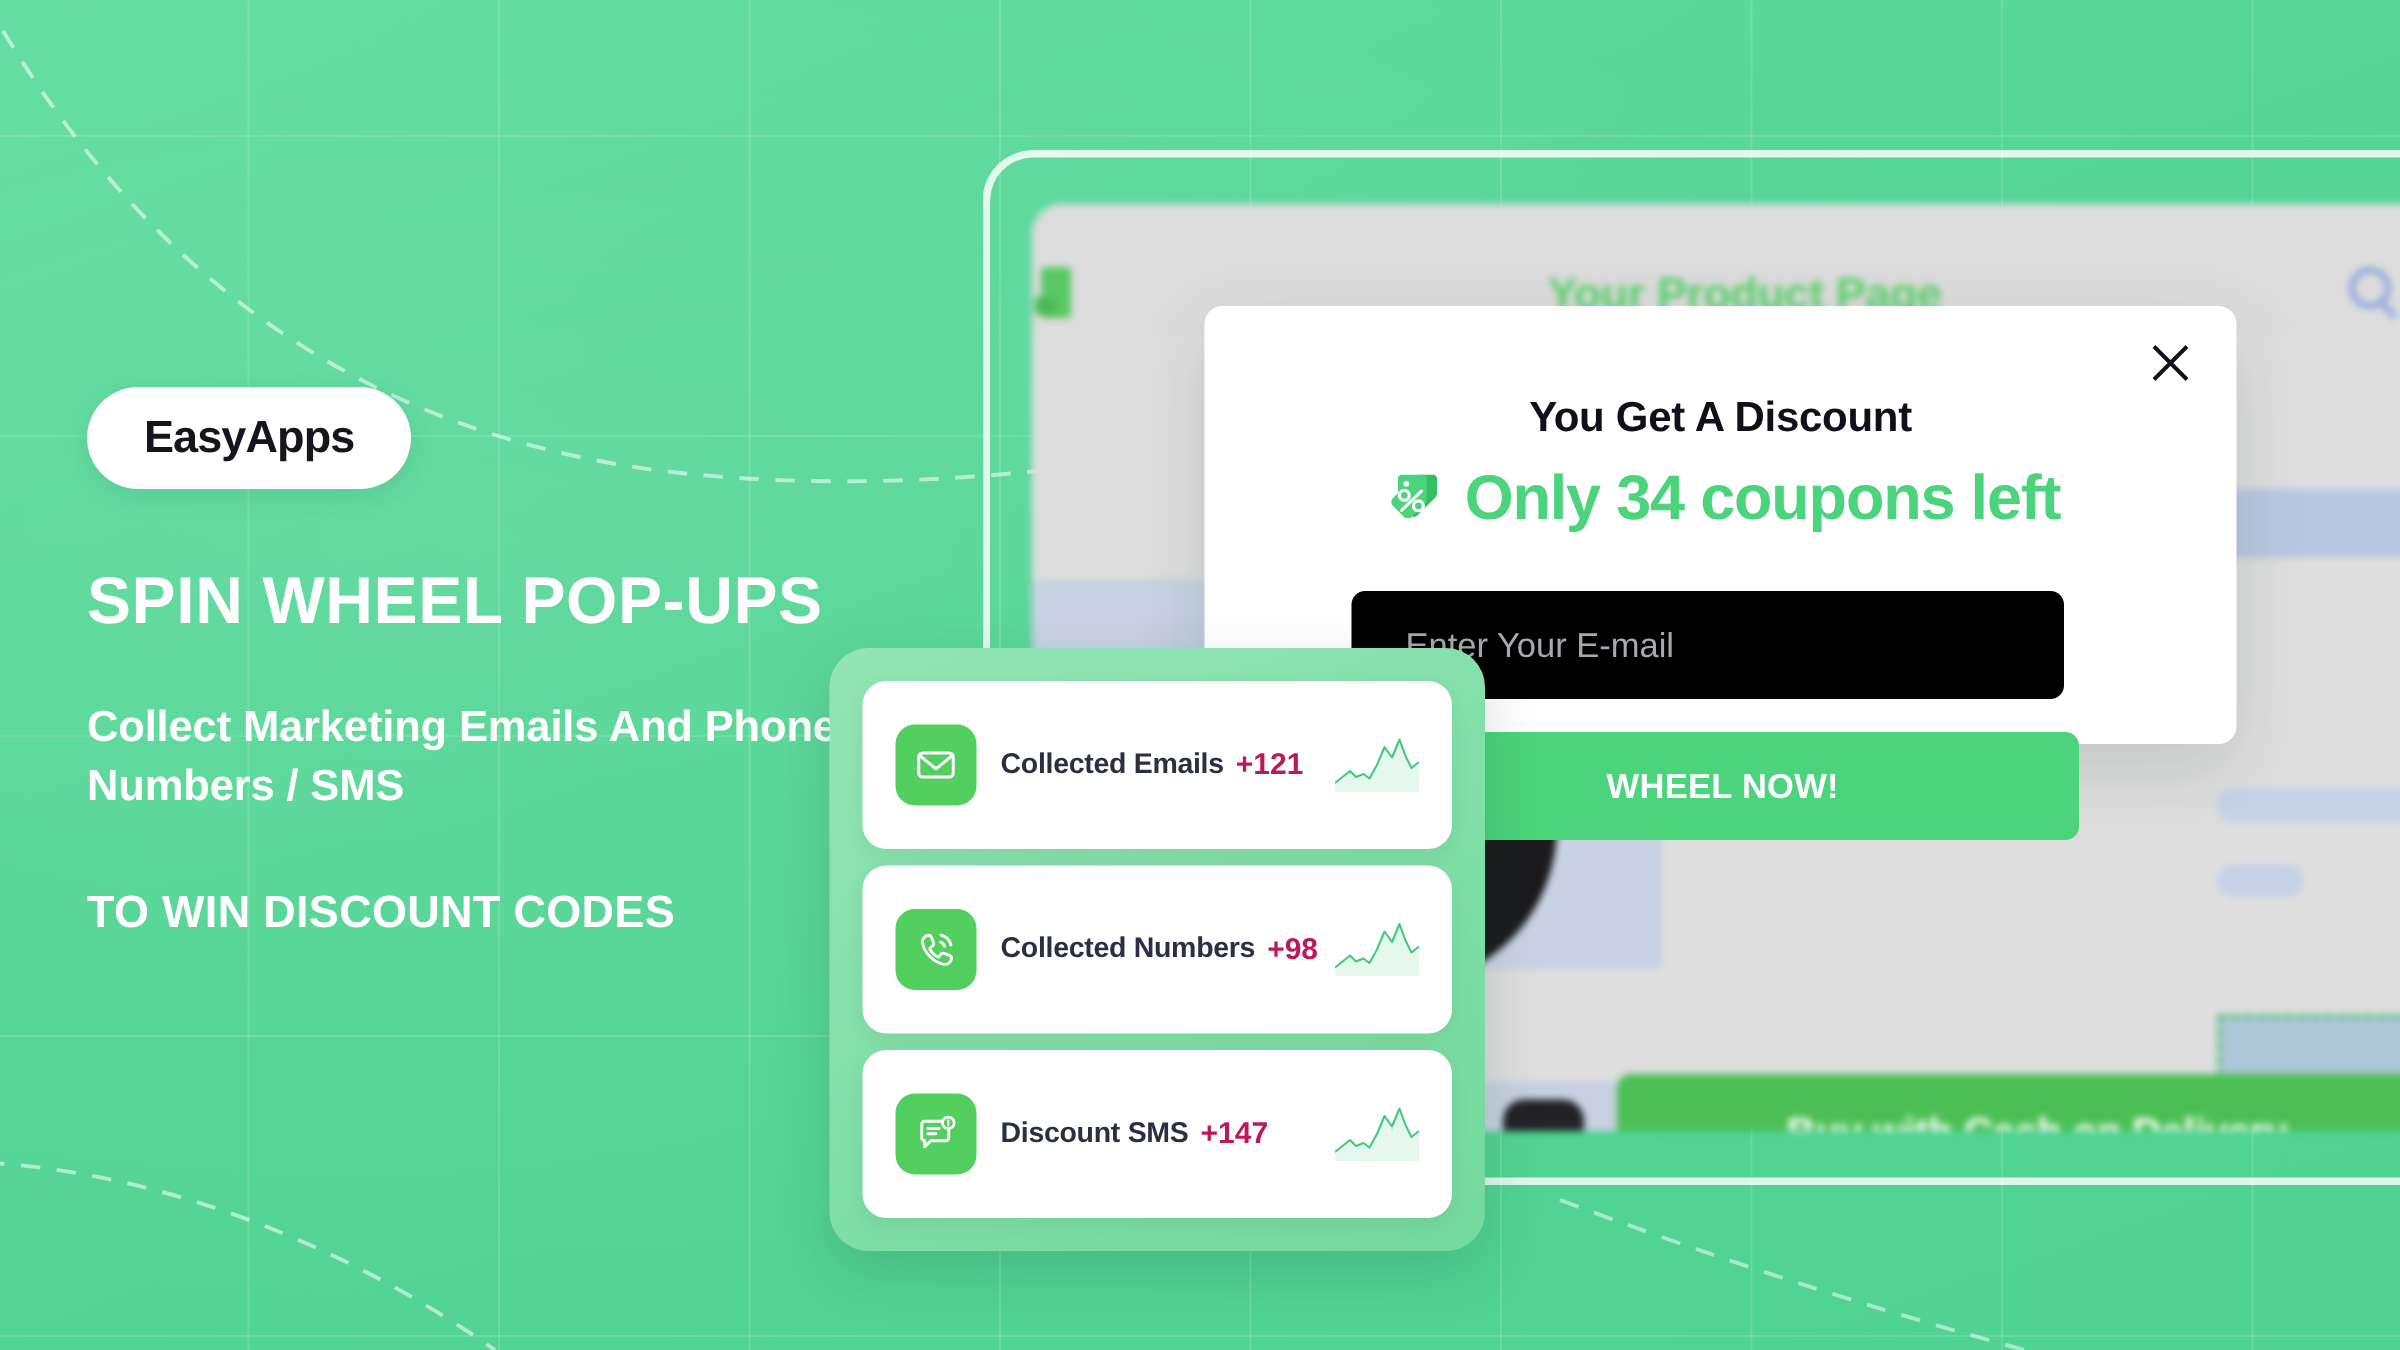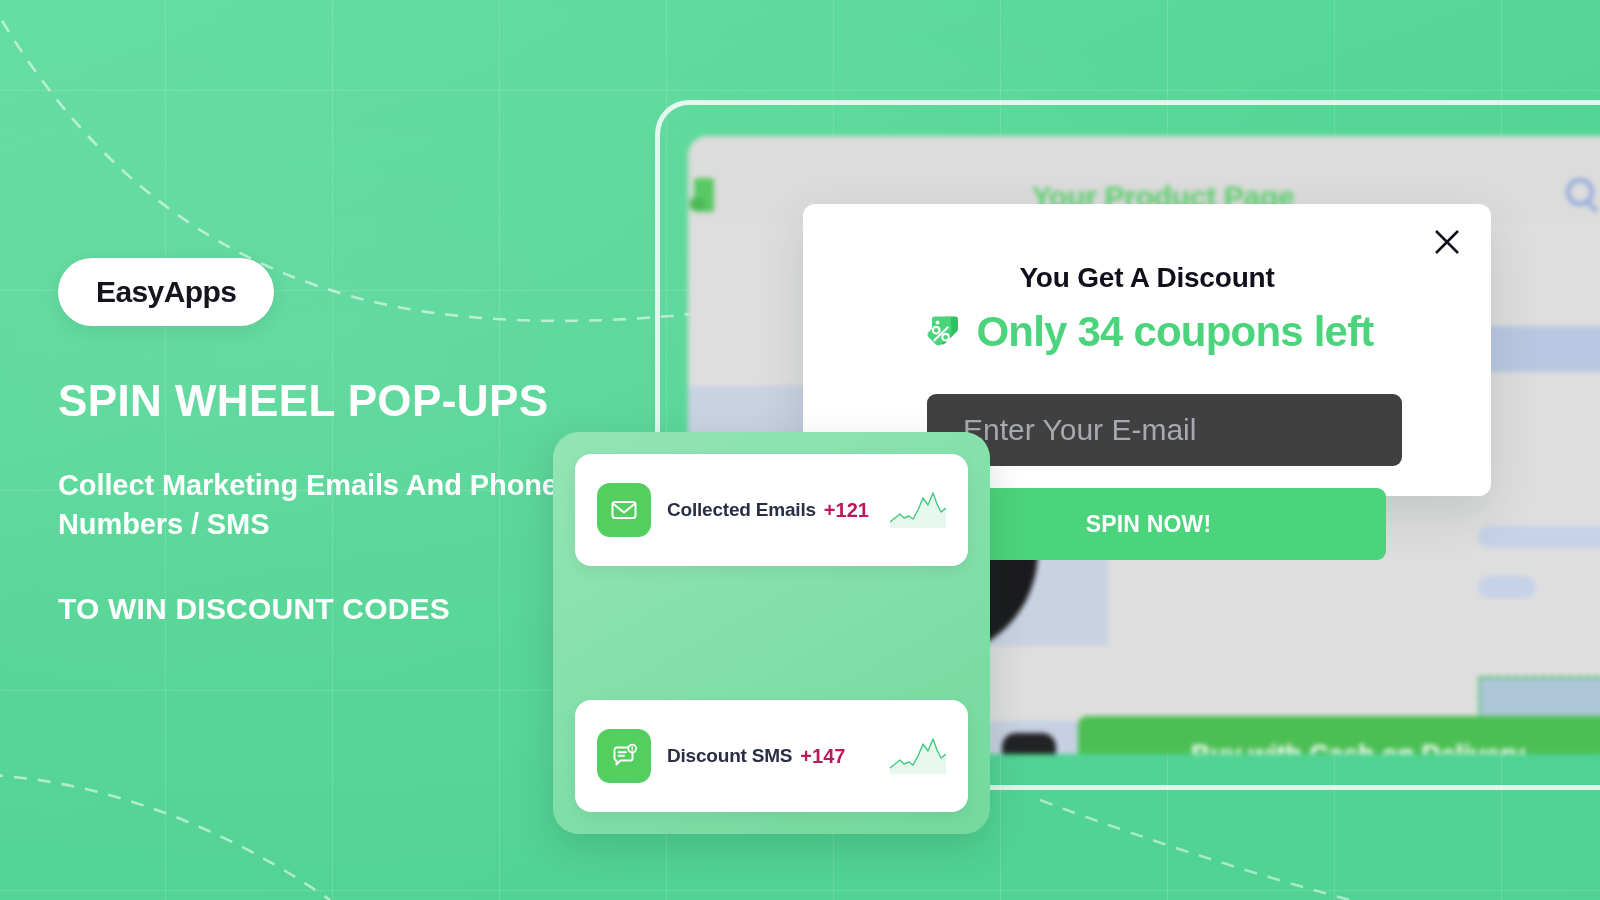--- a/index.html
+++ b/index.html
@@ -162,26 +162,26 @@
   .modal-coupon {
     position: absolute; left: 0; right: 0; top: 104px;
     display: flex; align-items: center; justify-content: center; gap: 12px;
   }
   .modal-coupon .ctext {
     font-size: 42px; font-weight: bold; color: #4BD47C; letter-spacing: -0.8px;
   }
   .tag-icon { display:block; }
 
   .modal-input {
-    position: absolute; left: 124px; top: 190px; width: 475px; height: 72px;
-    background: #404040; border-radius: 9px;
+    position: absolute; left: 98px; top: 190px; width: 475px; height: 72px;
+    background: #000000; border-radius: 9px;
     border: none; outline: none;
     padding: 0 36px;
     font-family: "Liberation Sans", sans-serif;
-    font-size: 30px; color: #8d9096;
+    font-size: 23px; color: #8d9096;
   }
   .modal-input::placeholder { color: #a6a9af; }
   .modal-cta {
     position: absolute; left: 108px; top: 284px; width: 475px; height: 72px;
     background: #4BD47C; border: none; border-radius: 9px;
     color: #ffffff; font-size: 23px; font-weight: bold; letter-spacing: 0.2px;
     font-family: "Liberation Sans", sans-serif;
     cursor: pointer;
   }
 
@@ -282,21 +282,21 @@
           <circle cx="16.2" cy="20.2" r="3.3" fill="none" stroke="#ffffff" stroke-width="2.1"></circle>
           <circle cx="25.6" cy="27.2" r="3.3" fill="none" stroke="#ffffff" stroke-width="2.1"></circle>
           <path d="M27.6 17.4 L14.4 30.2" stroke="#ffffff" stroke-width="2.1" stroke-linecap="round"></path>
         </svg>
       </span>
       <span class="ctext">Only 34 coupons left</span>
     </div>
 
     <input class="modal-input" type="text" placeholder="Enter Your E-mail" style="">
 
-    <button class="modal-cta">SPIN NOW!</button>
+    <button class="modal-cta">WHEEL NOW!</button>
   </div>
 
   <div class="stats-panel">
 
     <div class="stat-card">
       <span class="stat-icon">
         <svg width="30" height="30" viewBox="0 0 30 30" aria-hidden="true">
           <rect x="3.5" y="7" width="23" height="16" rx="2.6" fill="none" stroke="#fff" stroke-width="2"></rect>
           <path d="M4.5 9 L15 17.5 L25.5 9" fill="none" stroke="#fff" stroke-width="2" stroke-linecap="round" stroke-linejoin="round"></path>
         </svg>
@@ -309,20 +309,45 @@
         <span class="stat-bar"></span>
       </span>
       <span class="stat-spark">
         <svg width="56" height="40" viewBox="0 0 56 40" aria-hidden="true">
           <path d="M0 34 L5 30 L10 26 L14 30 L19 28 L23 31 L28 22 L33 10 L38 17 L43 5 L47 16 L51 24 L56 20 L56 40 L0 40 Z" fill="#E6F8EE"></path>
           <path d="M0 34 L5 30 L10 26 L14 30 L19 28 L23 31 L28 22 L33 10 L38 17 L43 5 L47 16 L51 24 L56 20" fill="none" stroke="#43C97E" stroke-width="1.4" stroke-linejoin="round"></path>
         </svg>
       </span>
     </div>
 
+    <div class="stat-card">
+      <span class="stat-icon">
+        <svg width="30" height="30" viewBox="0 0 30 30" aria-hidden="true">
+          <path d="M10.2 5.5 C11.2 5.5 11.8 6.2 12.2 7.4 L13.3 10.4 C13.7 11.5 13.4 12.2 12.6 12.8
+                   L11.2 13.8 C10.8 14.1 10.8 14.5 11 14.9 C12 16.9 14 18.9 16 19.9 C16.4 20.1 16.8 20.1 17.1 19.7
+                   L18.1 18.3 C18.7 17.5 19.4 17.2 20.5 17.6 L23.5 18.7 C24.7 19.1 25.4 19.7 25.4 20.7
+                   C25.4 23.2 23 25.2 20.6 24.9 C13.9 24.1 6.8 17 6 10.3 C5.7 7.9 7.7 5.5 10.2 5.5 Z" fill="none" stroke="#fff" stroke-width="1.9" stroke-linejoin="round"></path>
+          <path d="M18.3 5.4 C21.6 6.2 24.2 8.8 25 12.1" fill="none" stroke="#fff" stroke-width="1.9" stroke-linecap="round"></path>
+          <path d="M18.1 10.1 C19.4 10.6 20.3 11.5 20.8 12.8" fill="none" stroke="#fff" stroke-width="1.9" stroke-linecap="round"></path>
+        </svg>
+      </span>
+      <span class="stat-body">
+        <span class="stat-row">
+          <span class="stat-label">Collected Numbers</span>
+          <span class="stat-delta">+98</span>
+        </span>
+        <span class="stat-bar"></span>
+      </span>
+      <span class="stat-spark">
+        <svg width="56" height="40" viewBox="0 0 56 40" aria-hidden="true">
+          <path d="M0 34 L5 30 L10 26 L14 30 L19 28 L23 31 L28 22 L33 10 L38 17 L43 5 L47 16 L51 24 L56 20 L56 40 L0 40 Z" fill="#E6F8EE"></path>
+          <path d="M0 34 L5 30 L10 26 L14 30 L19 28 L23 31 L28 22 L33 10 L38 17 L43 5 L47 16 L51 24 L56 20" fill="none" stroke="#43C97E" stroke-width="1.4" stroke-linejoin="round"></path>
+        </svg>
+      </span>
+    </div>
 
     <div class="stat-card">
       <span class="stat-icon">
         <svg width="30" height="30" viewBox="0 0 30 30" aria-hidden="true">
           <path d="M5.5 8.5 C5.5 7.4 6.4 6.5 7.5 6.5 L21.5 6.5 C22.6 6.5 23.5 7.4 23.5 8.5
                    L23.5 17.5 C23.5 18.6 22.6 19.5 21.5 19.5 L11.5 19.5 L7.5 23.5 L7.5 19.5
                    C6.4 19.5 5.5 18.6 5.5 17.5 Z" fill="none" stroke="#fff" stroke-width="1.9" stroke-linejoin="round"></path>
           <path d="M9.6 11.3 L17 11.3 M9.6 14.8 L15 14.8" stroke="#fff" stroke-width="1.9" stroke-linecap="round"></path>
           <circle cx="23.2" cy="7.6" r="3.9" fill="#52CF5F" stroke="#fff" stroke-width="1.8"></circle>
           <path d="M23.2 5.9 L23.2 8" stroke="#fff" stroke-width="1.5" stroke-linecap="round"></path>

